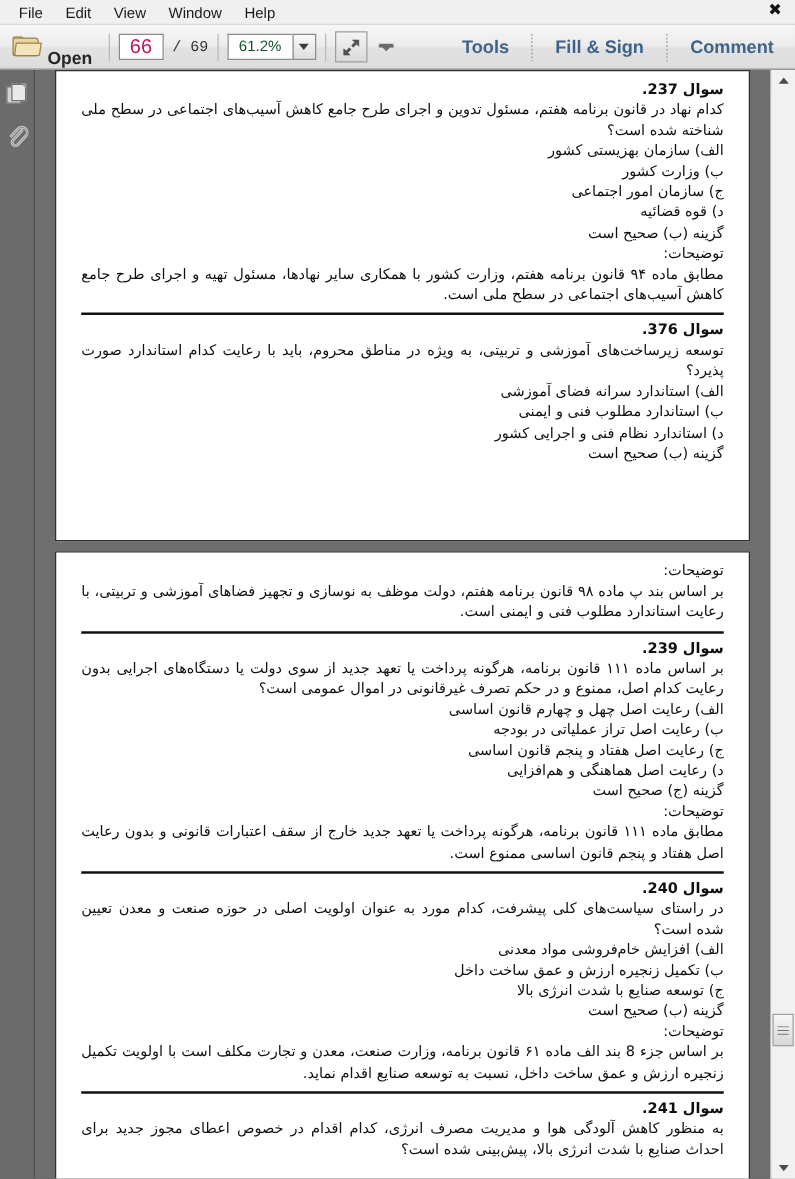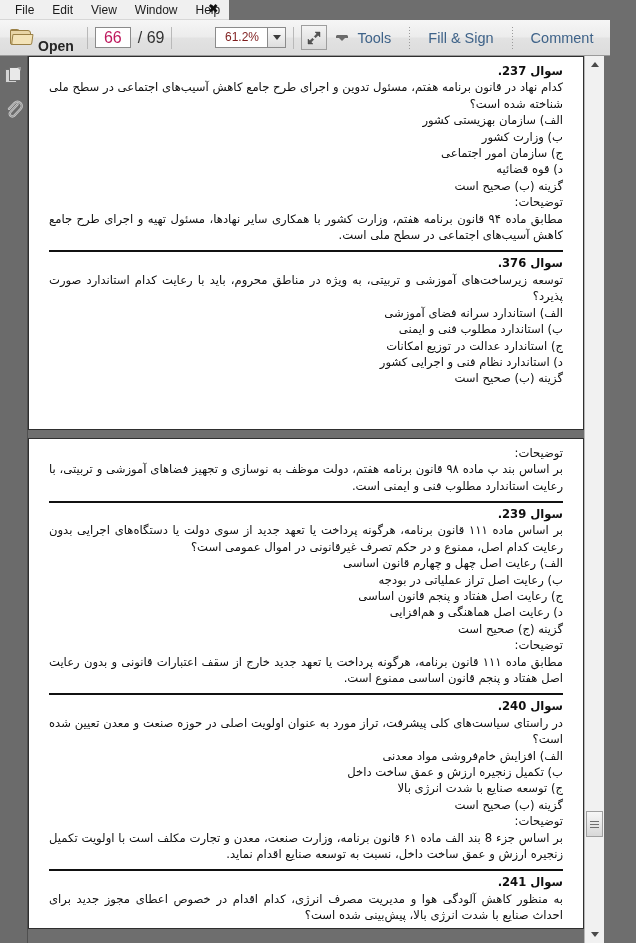--- a/index.html
+++ b/index.html
@@ -13,21 +13,20 @@
     font-family: "DejaVu Sans", "Liberation Sans", sans-serif;
   }
 
   .app {
     position: relative;
     width: 636px;
     height: 943px;
     display: flex;
     flex-direction: column;
     background: #6e6e6e;
-    align-items: flex-end;
   }
 
   
   .menubar {
     height: 20px;
     flex: 0 0 20px;
     background: #f0f0f0;
     border-bottom: 1px solid #d7d7d7;
     display: flex;
     align-items: center;
@@ -133,44 +132,43 @@
     height: 21px;
     border: 1px solid #8b8b8b;
     background: #fff;
     font-size: 16px;
     text-align: center;
     line-height: 19px;
     color: #be185d;
     font-family: "Liberation Sans", sans-serif;
   }
   .pagetotal {
-    font-size: 16px;
+    font-size: 12px;
     color: #333;
     margin-left: 7px;
-    font-family: Liberation Sans, sans-serif;
+    font-family: Liberation Mono, monospace;
     white-space: nowrap;
   }
 
   .zoombox {
     display: flex;
     align-items: center;
     margin-left: 0;
   }
   .zoomval {
     width: 52px;
     height: 21px;
     border: 1px solid #8b8b8b;
     border-right: none;
     background: #fff;
     font-size: 12px;
     text-align: center;
     line-height: 19px;
-    color: #7f1d1d;
+    color: #14532d;
     font-family: "Liberation Sans", sans-serif;
-    margin-left: 36px;
   }
   .zoomdrop {
     width: 19px;
     height: 21px;
     border: 1px solid #8b8b8b;
     background: linear-gradient(to bottom,#fafafa,#dedede);
     display: flex; align-items: center; justify-content: center;
   }
   .caret-down {
     width: 0; height: 0;
@@ -205,21 +203,21 @@
     background: #6b6b6b;
   }
 
   .tb-right {
     margin-left: auto;
     display: flex;
     align-items: center;
   }
   .tb-link {
     font-size: 14.5px;
-    font-weight: normal;
+    font-weight: bold;
     color: #3f6389;
     font-family: "Liberation Sans", sans-serif;
     padding: 3px 9px;
     white-space: nowrap;
     cursor: default;
   }
 
   
   .body {
     flex: 1 1 auto;
@@ -279,21 +277,21 @@
   .page {
     width: 556px;
     background: #ffffff;
     border: 1px solid #2f2f2f;
     position: relative;
     flex: 0 0 auto;
   }
   .page-gap { height: 8px; flex: 0 0 auto; }
 
   .page-inner {
-    padding: 6px 20px 4px 20px;
+    padding: 6px 20px 24px 20px;
     direction: rtl;
     text-align: right;
   }
 
   .watermark {
     text-align: center;
     color: #f42020;
     font-size: 10.5px;
     font-weight: bold;
     direction: rtl;
@@ -477,21 +475,20 @@
             <div class="q-line justify">مطابق ماده ۹۴ قانون برنامه هفتم، وزارت کشور با همکاری سایر نهادها، مسئول تهیه و اجرای طرح جامع کاهش آسیب‌های اجتماعی در سطح ملی است.</div>
           </div>
 
           <hr class="hr">
 
           <div>
             <div class="q-num">سوال 376.</div>
             <div class="q-line justify">توسعه زیرساخت‌های آموزشی و تربیتی، به ویژه در مناطق محروم، باید با رعایت کدام استاندارد صورت پذیرد؟</div>
             <div class="q-line">الف) استاندارد سرانه فضای آموزشی</div>
             <div class="q-line">ب) استاندارد مطلوب فنی و ایمنی</div>
-            <div class="q-line">ج) استاندارد عدالت در توزیع امکانات</div>
             <div class="q-line">د) استاندارد نظام فنی و اجرایی کشور</div>
             <div class="q-line">گزینه (ب) صحیح است</div>
           </div>
 
           <div style="height:38px"></div>
         </div>
       </div>
 
       <div class="page-gap"></div>
 
@@ -515,21 +512,21 @@
             <div class="q-line">د) رعایت اصل هماهنگی و هم‌افزایی</div>
             <div class="q-line">گزینه (ج) صحیح است</div>
             <div class="q-line">توضیحات:</div>
             <div class="q-line justify">مطابق ماده ۱۱۱ قانون برنامه، هرگونه پرداخت یا تعهد جدید خارج از سقف اعتبارات قانونی و بدون رعایت اصل هفتاد و پنجم قانون اساسی ممنوع است.</div>
           </div>
 
           <hr class="hr">
 
           <div>
             <div class="q-num">سوال 240.</div>
-            <div class="q-line justify">در راستای سیاست‌های کلی پیشرفت، تراز مورد به عنوان اولویت اصلی در حوزه صنعت و معدن تعیین شده است؟</div>
+            <div class="q-line justify">در راستای سیاست‌های کلی پیشرفت، کدام مورد به عنوان اولویت اصلی در حوزه صنعت و معدن تعیین شده است؟</div>
             <div class="q-line">الف) افزایش خام‌فروشی مواد معدنی</div>
             <div class="q-line">ب) تکمیل زنجیره ارزش و عمق ساخت داخل</div>
             <div class="q-line">ج) توسعه صنایع با شدت انرژی بالا</div>
             <div class="q-line">گزینه (ب) صحیح است</div>
             <div class="q-line">توضیحات:</div>
             <div class="q-line justify">بر اساس جزء 8 بند الف ماده ۶۱ قانون برنامه، وزارت صنعت، معدن و تجارت مکلف است با اولویت تکمیل زنجیره ارزش و عمق ساخت داخل، نسبت به توسعه صنایع اقدام نماید.</div>
           </div>
 
           <hr class="hr">
 

